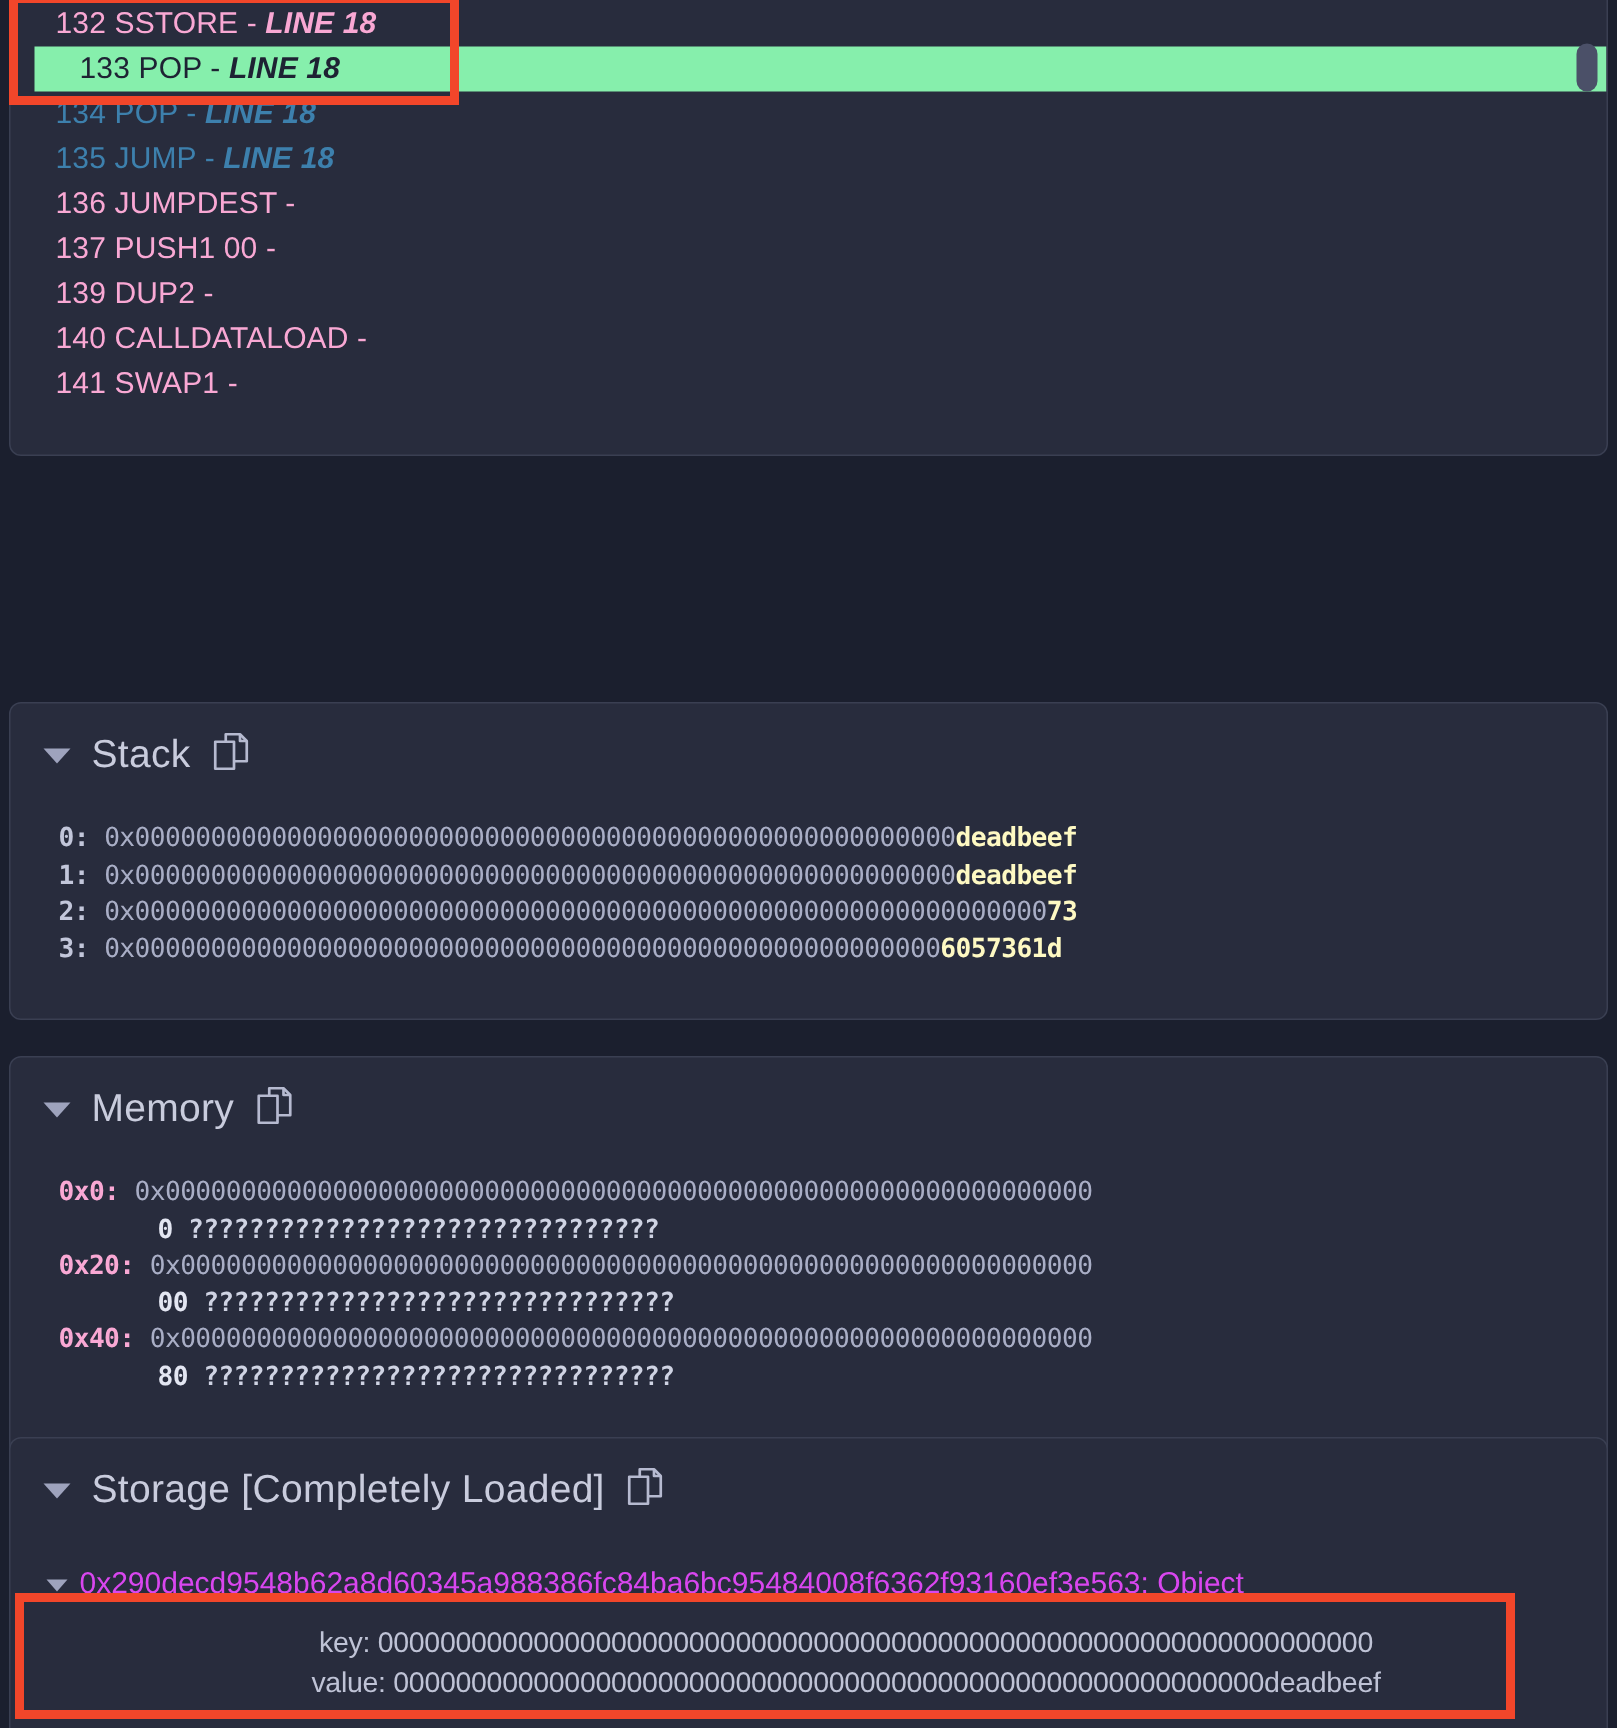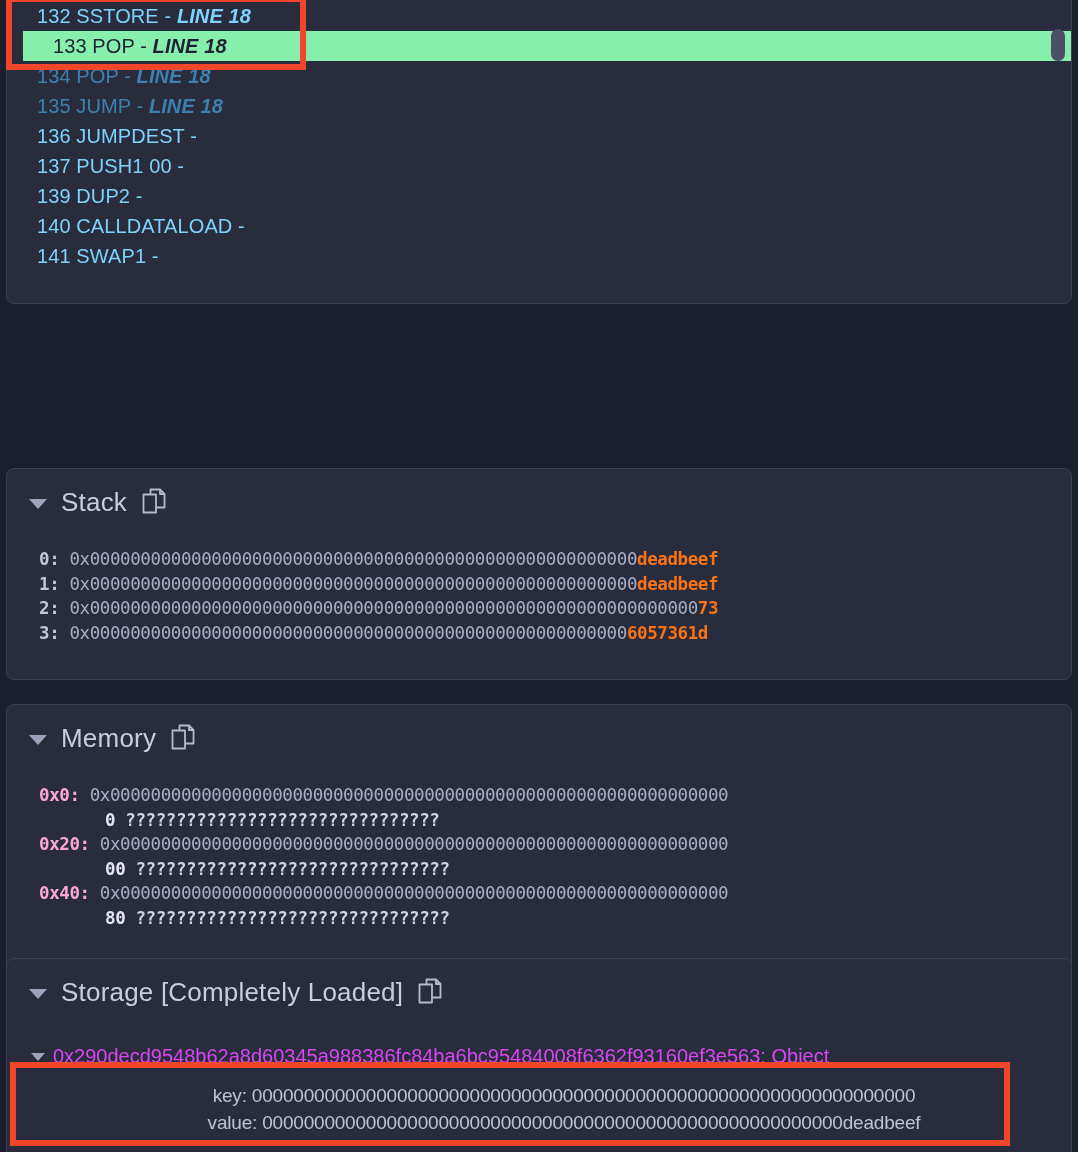--- a/index.html
+++ b/index.html
@@ -47,21 +47,21 @@
     position: absolute;
     left: 0; right: 0; top: 8px;
     padding: 0;
   }
   .opcode-row {
     height: 30px;
     line-height: 30px;
     font-size: 20px;
     padding-left: 30px;
     white-space: nowrap;
-    color: #7dd3fc;
+    color: #f9a8d4;
     letter-spacing: .1px;
   }
   .opcode-row.future { color: #3d80ad; }
   .opcode-row.current {
     background: #86efac;
     color: #1e2233;
     margin-left: 16px;
   }
   .opcode-row .ln { font-style: italic; font-weight: bold; }
   .opcode-row.future .ln { color: #3d80ad; }
@@ -123,21 +123,21 @@
   }
   .mono-row {
     font-family: "DejaVu Sans Mono", monospace;
     font-size: 17.5px;
     line-height: 24.5px;
     white-space: nowrap;
     color: #a9aec6;
     letter-spacing: -0.4px;
   }
   .mono-row .idx { font-weight: bold; color: #c2c6da; }
-  .mono-row .tail { font-weight: bold; color: #f97316; }
+  .mono-row .tail { font-weight: bold; color: #fef9c3; }
 
   
   #memory-panel { top: 704px; height: 306px; }
   .mem-list {
     padding-left: 32px;
     margin-top: 34px;
   }
   .mem-entry {
     font-family: "DejaVu Sans Mono", monospace;
     font-size: 17.5px;

